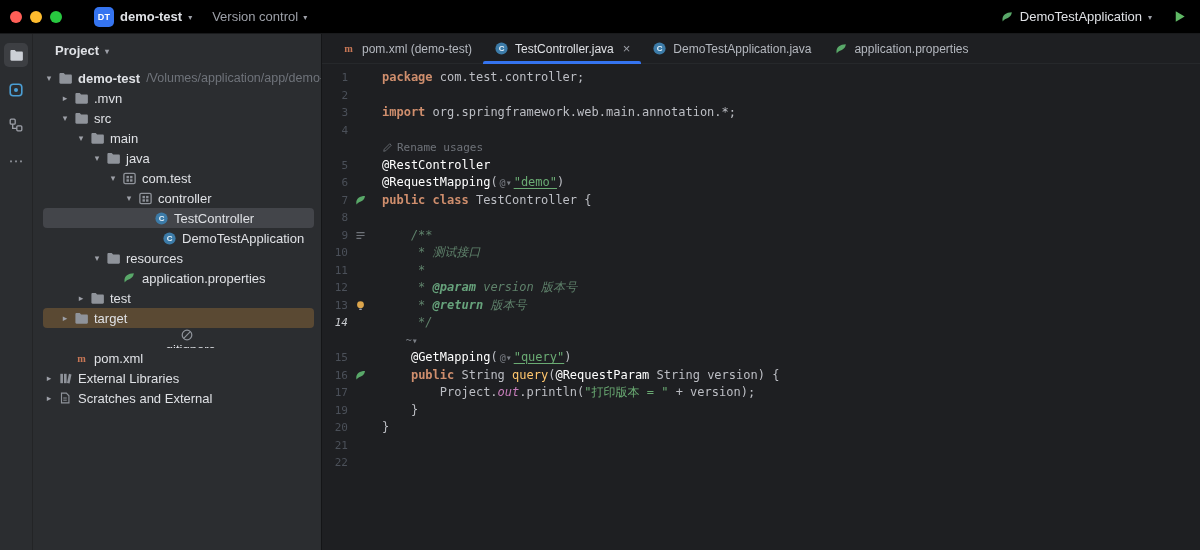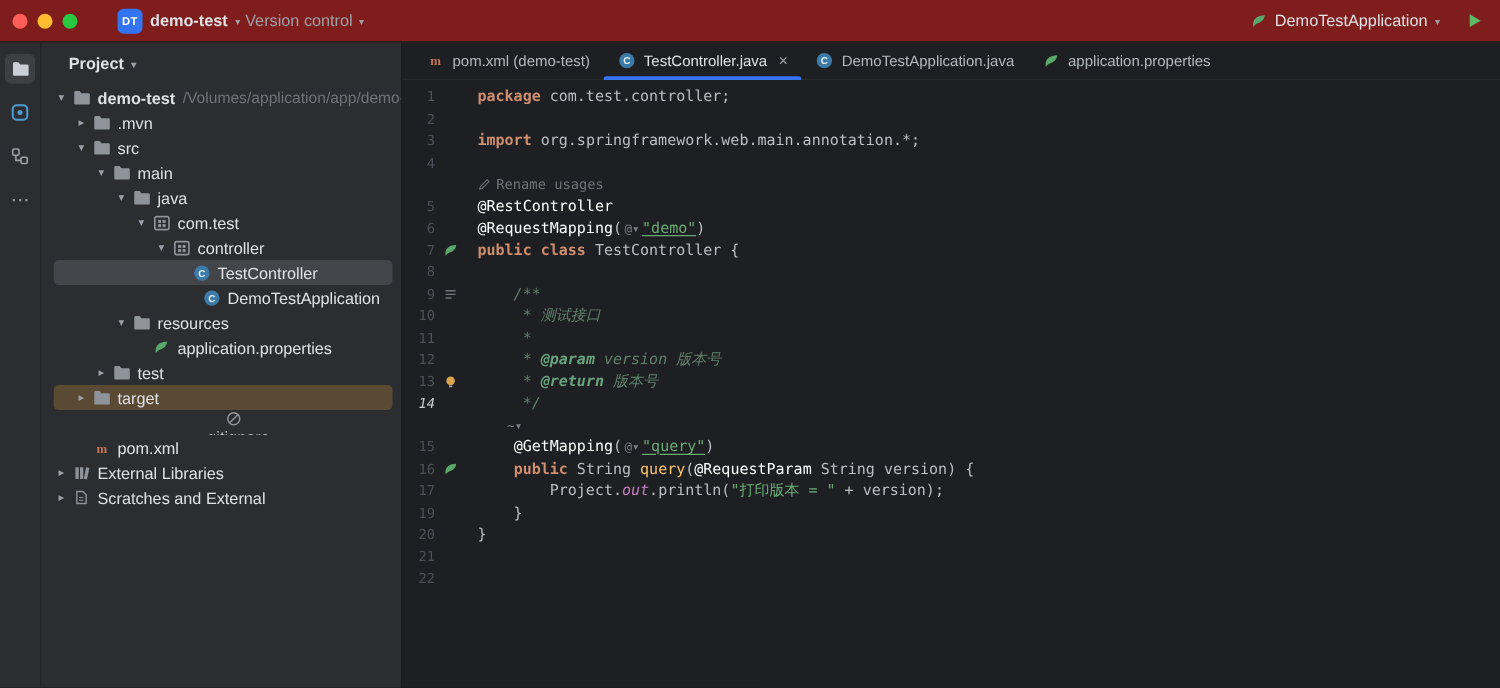--- a/index.html
+++ b/index.html
@@ -1,28 +1,28 @@
 <!DOCTYPE html>
 <html><head>
 <meta charset="utf-8">
 <style>
   html,body{margin:0;padding:0;background:#1e1f22;}
   #app{width:1200px;height:550px;overflow:hidden;display:flex;flex-direction:column;
        font-family:"Liberation Sans",sans-serif;color:#dfe1e5;box-sizing:border-box;}
   
-  .titlebar{height:34px;flex:none;background:#7f1d1d;display:flex;align-items:center;
+  .titlebar{height:34px;flex:none;background:#000000;display:flex;align-items:center;
             padding:0 10px;border-bottom:1px solid #191a1c;box-sizing:border-box;}
   .traffic{display:flex;align-items:center;margin-right:10px;}
   .tl{width:12px;height:12px;border-radius:50%;margin-right:8px;display:inline-block;}
   .tl.red{background:#ff5f57}.tl.yellow{background:#febc2e}.tl.green{background:#28c840}
   .dt-badge{width:20px;height:20px;border-radius:5px;background:#3574f0;color:#fff;font-size:9px;
             font-weight:bold;display:inline-flex;align-items:center;justify-content:center;letter-spacing:.3px;}
   .proj-widget{display:flex;align-items:center;gap:6px;margin-left:10px;padding:3px 4px;border-radius:5px;}
   .proj-name{color:#dfe1e5;font-weight:bold;font-size:13px;}
-  .vc-widget{display:flex;align-items:center;gap:5px;color:#9da0a8;font-size:13px;justify-content:space-between;}
+  .vc-widget{display:flex;align-items:center;gap:5px;color:#9da0a8;font-size:13px;margin-left:16px;justify-content:space-between;}
   .chev-sm{color:#9da0a8;font-size:8px;line-height:8px;padding-top:3px;}
   .spacer{flex:1}
   .run-widget{display:flex;align-items:center;gap:6px;color:#dfe1e5;font-size:13px;margin-right:16px;}
   .play-btn{display:inline-flex;align-items:center;justify-content:center;width:22px;height:22px;border-radius:4px;}
   
   .main{flex:1;display:flex;min-height:0;}
   .strip{width:33px;flex:none;background:#2b2d30;border-right:1px solid #232426;display:flex;
          flex-direction:column;align-items:center;padding-top:9px;gap:11px;box-sizing:border-box;}
   .strip-btn{width:24px;height:24px;border-radius:5px;display:flex;align-items:center;justify-content:center;}
   .strip-btn.active{background:#3d3f43;}

